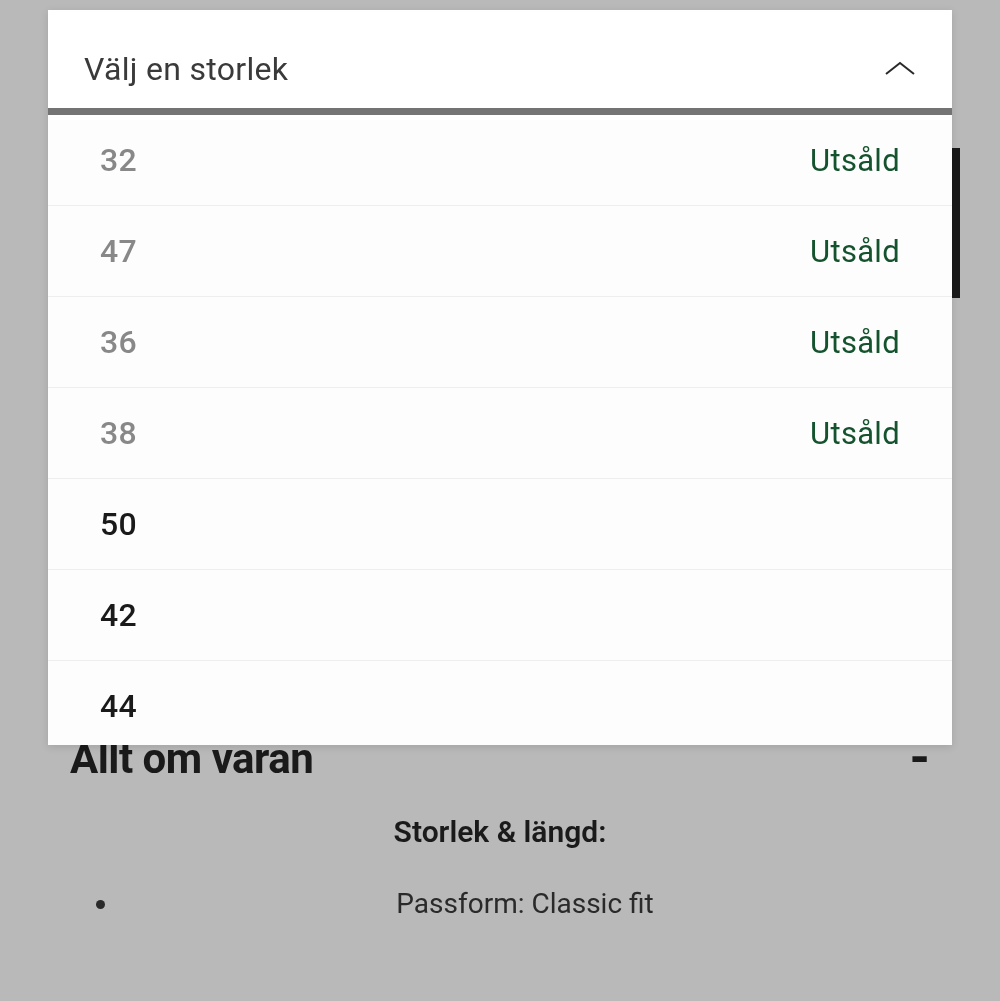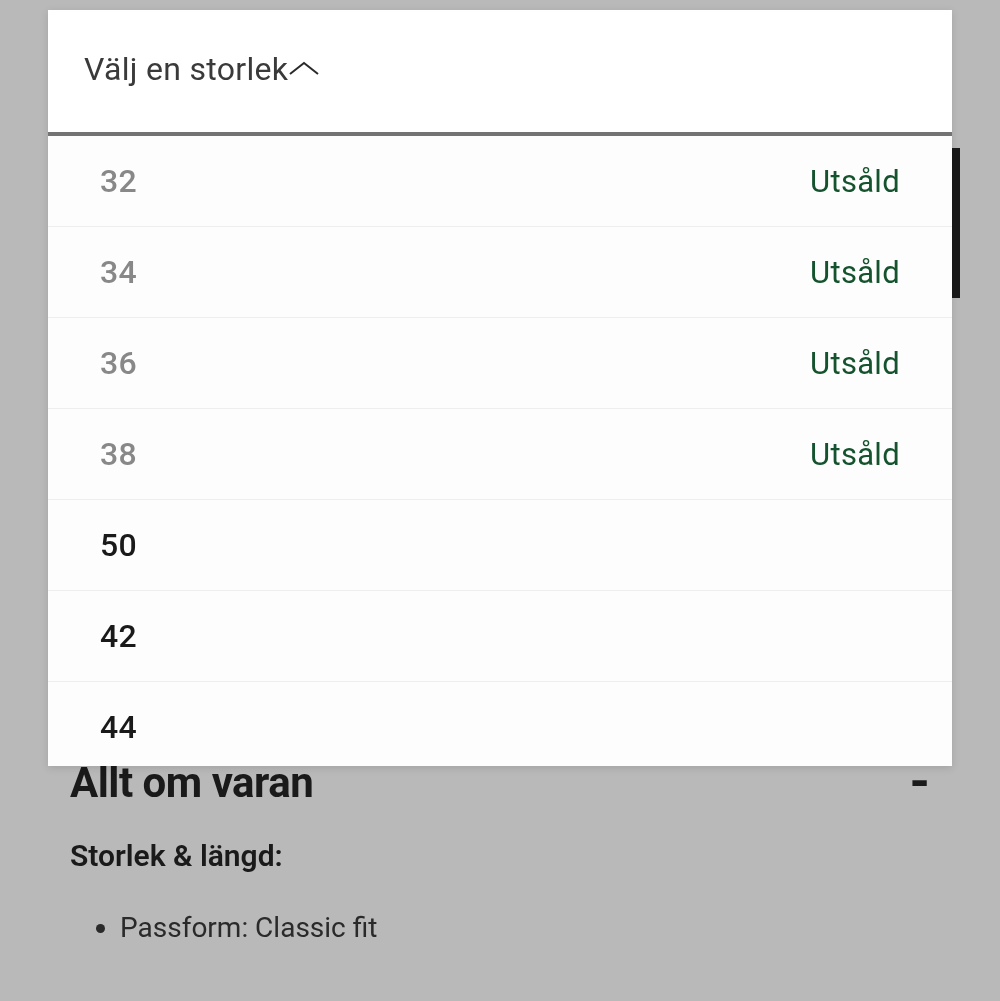--- a/index.html
+++ b/index.html
@@ -12,22 +12,23 @@
       background: #b9b9b9;
       width: 1000px;
       height: 1001px;
       position: relative;
       overflow: hidden;
     }
     .page-content {
       position: absolute;
       left: 70px;
       right: 70px;
-      top: 756px;
+      top: 732px;
       color: #1a1a1a;
+      text-align: center;
     }
     .section-header {
       display: flex;
       justify-content: space-between;
       align-items: center;
       margin-bottom: 30px;
     }
     .section-title {
       font-size: 42px;
       font-weight: 700;
@@ -62,23 +63,24 @@
     .dropdown-container {
       position: absolute;
       left: 48px;
       right: 48px;
       top: 10px;
       background: #ffffff;
       box-shadow: 0 2px 8px rgba(0,0,0,0.12);
     }
     .dropdown-header {
       display: flex;
+      justify-content: space-between;
       align-items: center;
-      padding: 40px 36px 44px 36px;
-      border-bottom: 4px solid #737373;
+      padding: 40px 36px 20px 36px;
+      border-bottom: 7px solid #737373;
     }
     .dropdown-label {
       font-size: 32px;
       font-weight: 400;
       color: #3a3a3a;
       letter-spacing: 0.3px;
     }
     .chevron-up {
       width: 32px;
       height: 18px;
@@ -156,21 +158,21 @@
           <polyline points="2,14 16,3 30,14"></polyline>
         </svg>
     </span>
   </div>
   <ul class="size-list">
     <li class="size-item">
       <span class="size-value sold-out">32</span>
       <span class="size-status">Utsåld</span>
     </li>
     <li class="size-item">
-      <span class="size-value sold-out">34</span>
+      <span class="size-value sold-out">47</span>
       <span class="size-status">Utsåld</span>
     </li>
     <li class="size-item">
       <span class="size-value sold-out">36</span>
       <span class="size-status">Utsåld</span>
     </li>
     <li class="size-item">
       <span class="size-value sold-out">38</span>
       <span class="size-status">Utsåld</span>
     </li>

